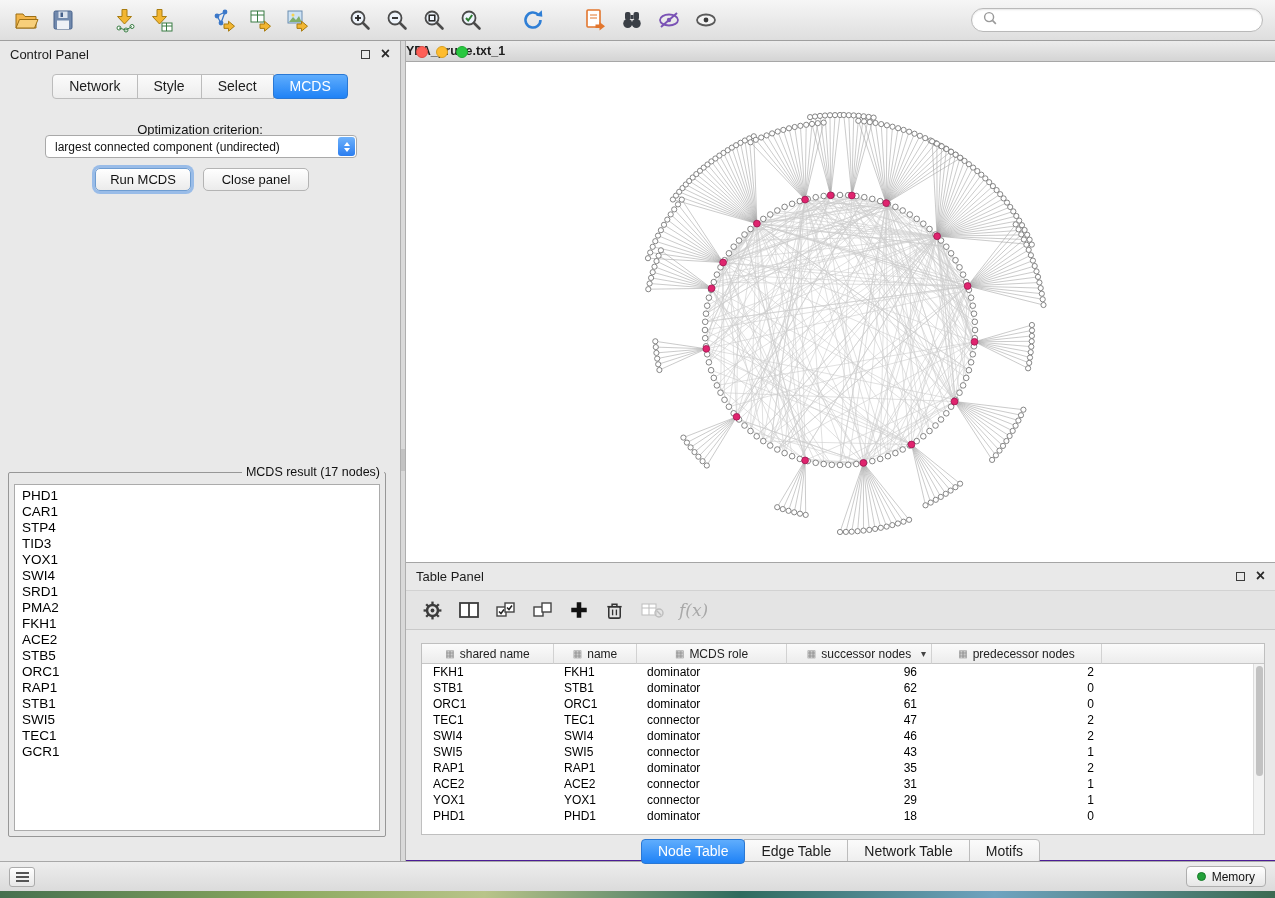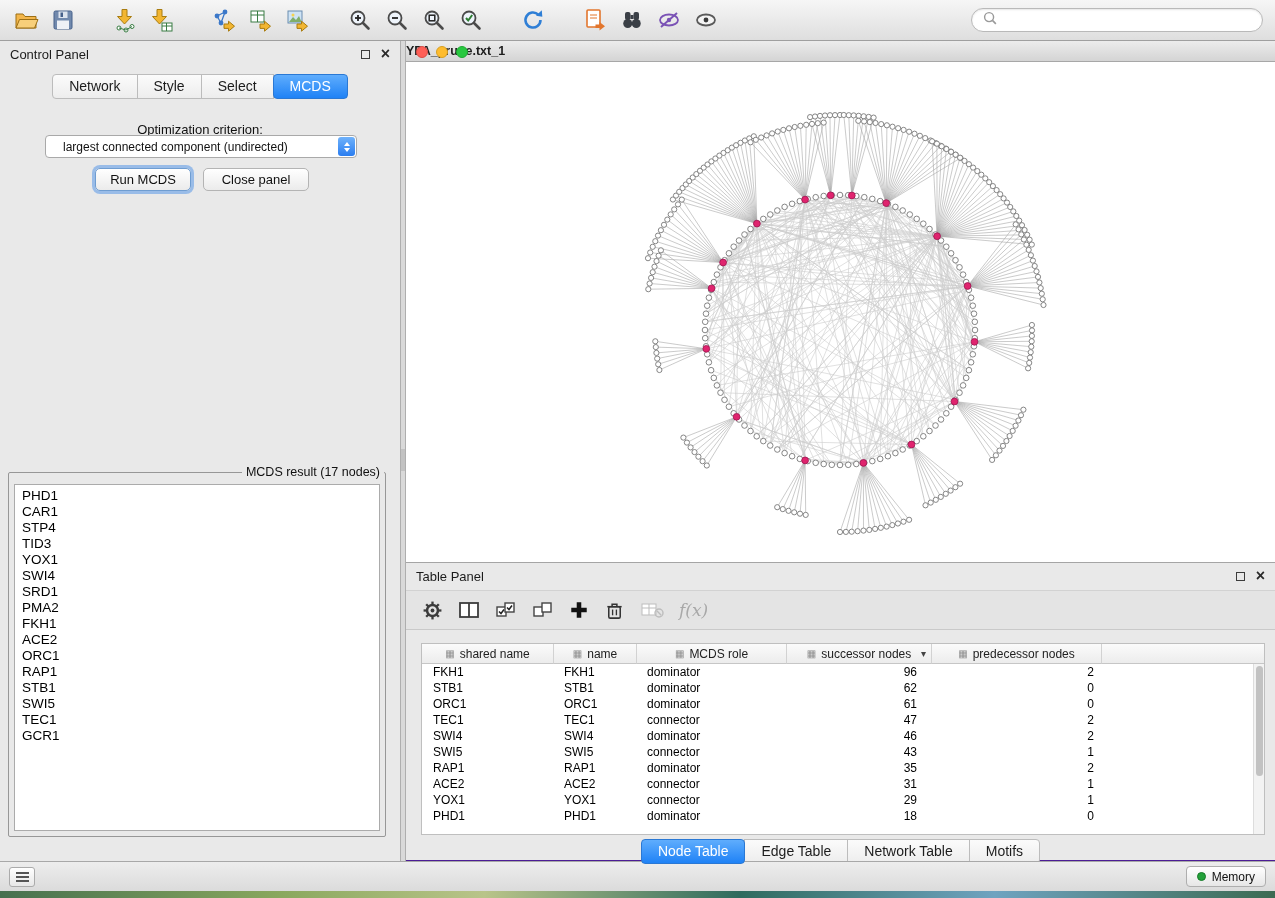--- a/index.html
+++ b/index.html
@@ -26,21 +26,21 @@
   .close-btn { font-size:16px; font-weight:bold; color:#2a2a2a; line-height:12px; cursor:default; }
   .cp-tabs { display:flex; justify-content:center; margin-top:7px; }
   .seg-tab { font-size:14px; padding:3px 16px 4px; border:1px solid #bcbcbc; margin-left:-1px;
     background:linear-gradient(#fbfbfb,#ededed); color:#1d1d1d; white-space:nowrap; }
   .seg-tab:first-child { margin-left:0; border-radius:4px 0 0 4px; }
   .seg-tab:last-child { border-radius:0 4px 4px 0; }
   .seg-tab.active { background:linear-gradient(#5fadfd,#1f82f6); color:#fff; border:1px solid #2a78d4; border-radius:4px; position:relative; z-index:2; }
   .opt-label { text-align:center; margin-top:23px; font-size:13px; color:#111;text-decoration:underline; }
   .dropdown { position:absolute; left:45px; top:94px; width:312px; height:23px; background:#fff;
     border:1px solid #a9a9a9; border-radius:4px; display:flex; align-items:center;
-    font-size:12px; color:#111; padding-left:17px; }
+    font-size:12px; color:#111; padding-left:9px; }
   .dropdown .stepper { position:absolute; right:1px; top:1px; bottom:1px; width:17px; border-radius:3px;
     background:linear-gradient(#6fb2fb,#2a7df0); display:flex; flex-direction:column; align-items:center; justify-content:center; gap:2px; }
   .tri-up { width:0; height:0; border-left:3.5px solid transparent; border-right:3.5px solid transparent; border-bottom:4px solid #fff; }
   .tri-dn { width:0; height:0; border-left:3.5px solid transparent; border-right:3.5px solid transparent; border-top:4px solid #fff; }
   .mac-btn { position:absolute; height:23px; border:1px solid #b4b4b4; border-radius:5px;
     background:linear-gradient(#ffffff,#ebebeb); font-size:13px; color:#111;
     display:flex; align-items:center; justify-content:center; font-family:"Liberation Sans",sans-serif; }
   .mac-btn.focused { box-shadow:0 0 0 3px rgba(110,165,232,.65); border-color:#6f9dd1; }
   .mcds-fieldset { position:absolute; left:8px; right:14px; top:424px; height:372px;
     border:1px solid #979797; border-radius:2px; padding:5px; }
@@ -282,20 +282,21 @@
           <div class="mcds-item">PHD1</div>
           <div class="mcds-item">CAR1</div>
           <div class="mcds-item">STP4</div>
           <div class="mcds-item">TID3</div>
           <div class="mcds-item">YOX1</div>
           <div class="mcds-item">SWI4</div>
           <div class="mcds-item">SRD1</div>
           <div class="mcds-item">PMA2</div>
           <div class="mcds-item">FKH1</div>
           <div class="mcds-item">ACE2</div>
+          <div class="mcds-item">STB5</div>
           <div class="mcds-item">ORC1</div>
           <div class="mcds-item">RAP1</div>
           <div class="mcds-item">STB1</div>
           <div class="mcds-item">SWI5</div>
           <div class="mcds-item">TEC1</div>
           <div class="mcds-item">GCR1</div>
         </div>
     </fieldset>
   </div>
 

